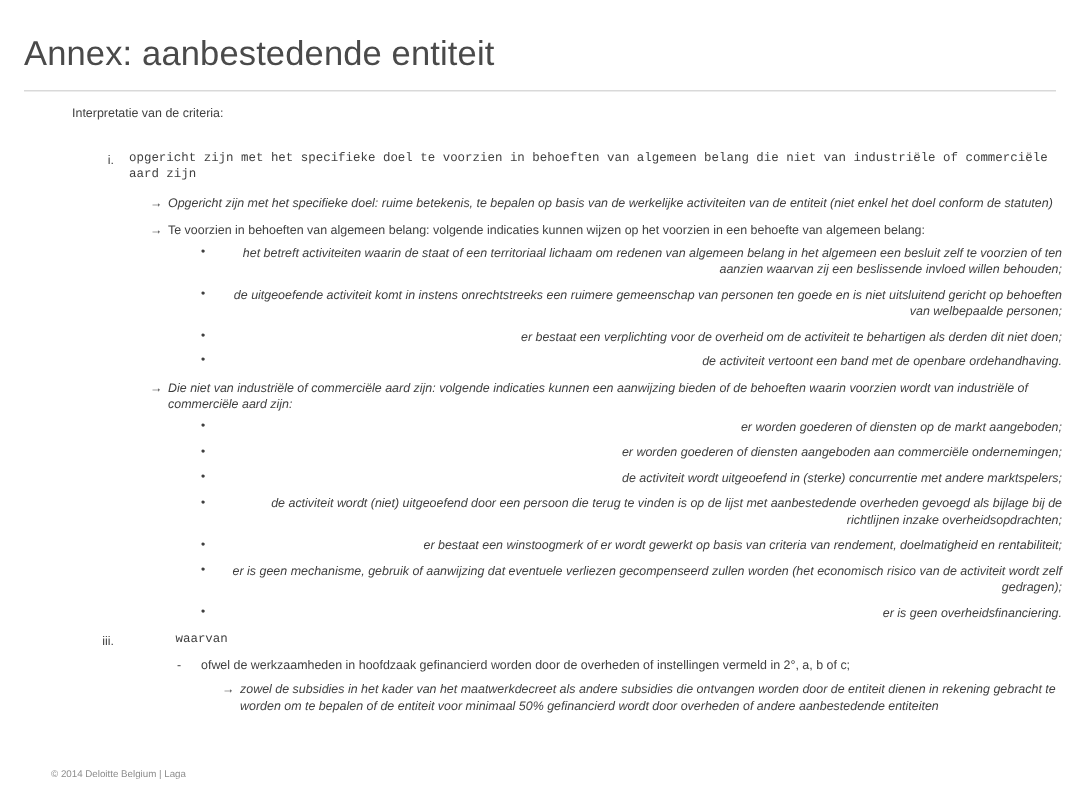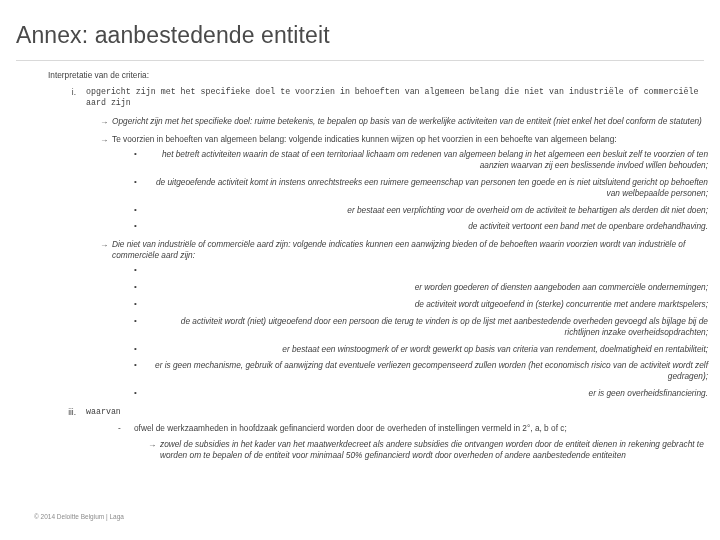--- a/index.html
+++ b/index.html
@@ -40,21 +40,21 @@
   }
   .content {
     position: absolute;
     left: 48px;
     top: 70px;
     width: 660px;
   }
   .intro {
     font-size: 8.3px;
     color: #3f3f3f;
-    margin-bottom: 7px;
+    margin-bottom: 21px;
   }
   .lvl1 {
     display: flex;
     align-items: flex-start;
     margin-bottom: 2px;
   }
   .lvl1 .marker {
     width: 38px;
     flex: 0 0 38px;
     text-align: right;
@@ -113,20 +113,21 @@
   .bullets li .btext {
     flex: 1 1 auto;
     font-size: 8.3px;
     color: #3f3f3f;
     line-height: 1.32;
     font-style: italic;
     text-align: right;
   }
   .lvl1.iii {
     margin-top: 8px;
+    gap: 31px;
   }
   .dash-block {
     display: flex;
     align-items: flex-start;
     padding-left: 70px;
     margin-top: 5px;
   }
   .dash-block .dash {
     flex: 0 0 16px;
     font-size: 8.3px;
@@ -213,20 +214,21 @@
     </ul>
 
     <div class="arrow-block">
       <div class="arrow">→</div>
       <div class="atext">Die niet van industriële of commerciële aard zijn: volgende indicaties kunnen een aanwijzing bieden of de behoeften waarin voorzien wordt van industriële of commerciële aard zijn:</div>
     </div>
 
     <ul class="bullets group2">
       <li>
         <span class="dot">•</span>
+        <span class="btext">er worden goederen of diensten op de markt aangeboden;</span>
       </li>
       <li>
         <span class="dot">•</span>
         <span class="btext">er worden goederen of diensten aangeboden aan commerciële ondernemingen;</span>
       </li>
       <li>
         <span class="dot">•</span>
         <span class="btext">de activiteit wordt uitgeoefend in (sterke) concurrentie met andere marktspelers;</span>
       </li>
       <li>

